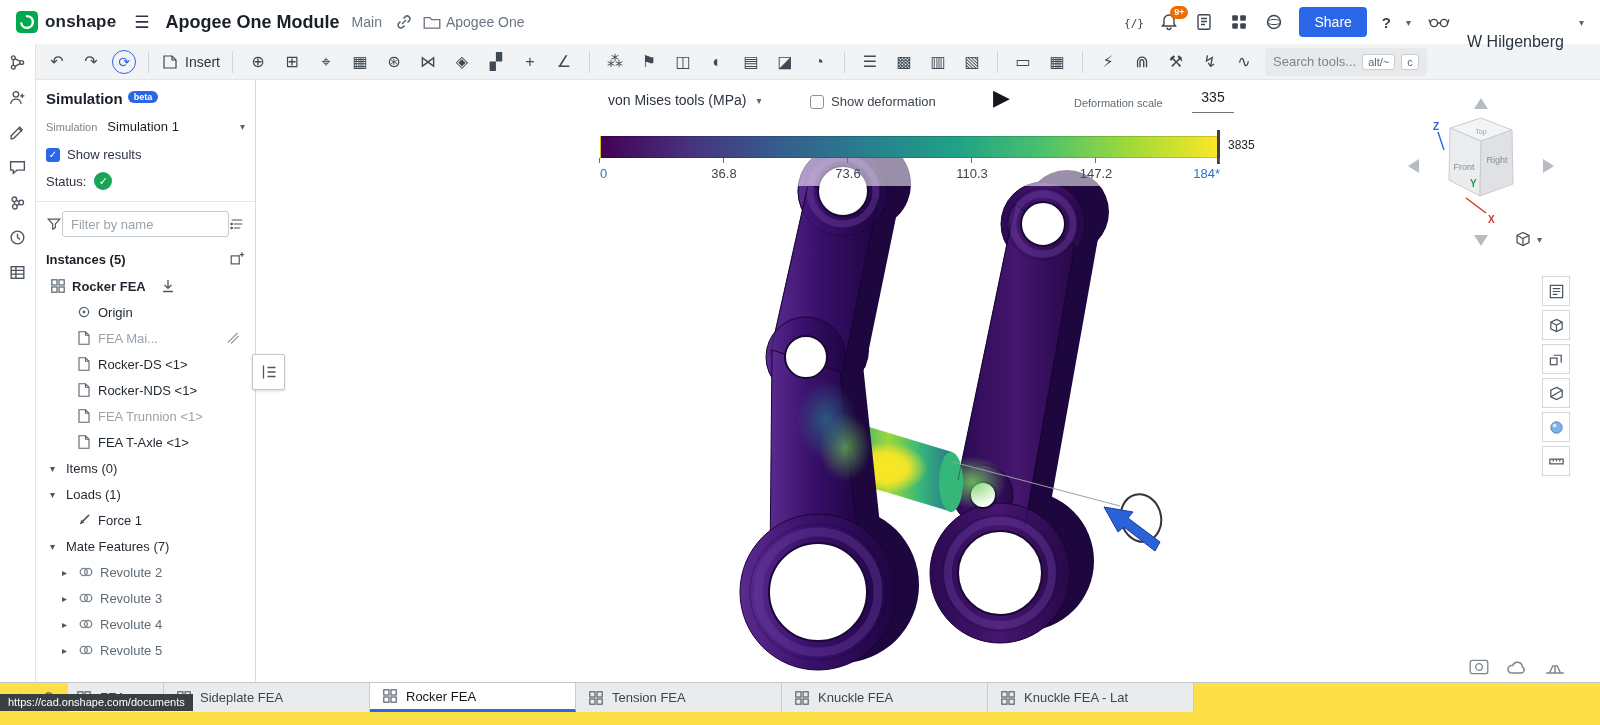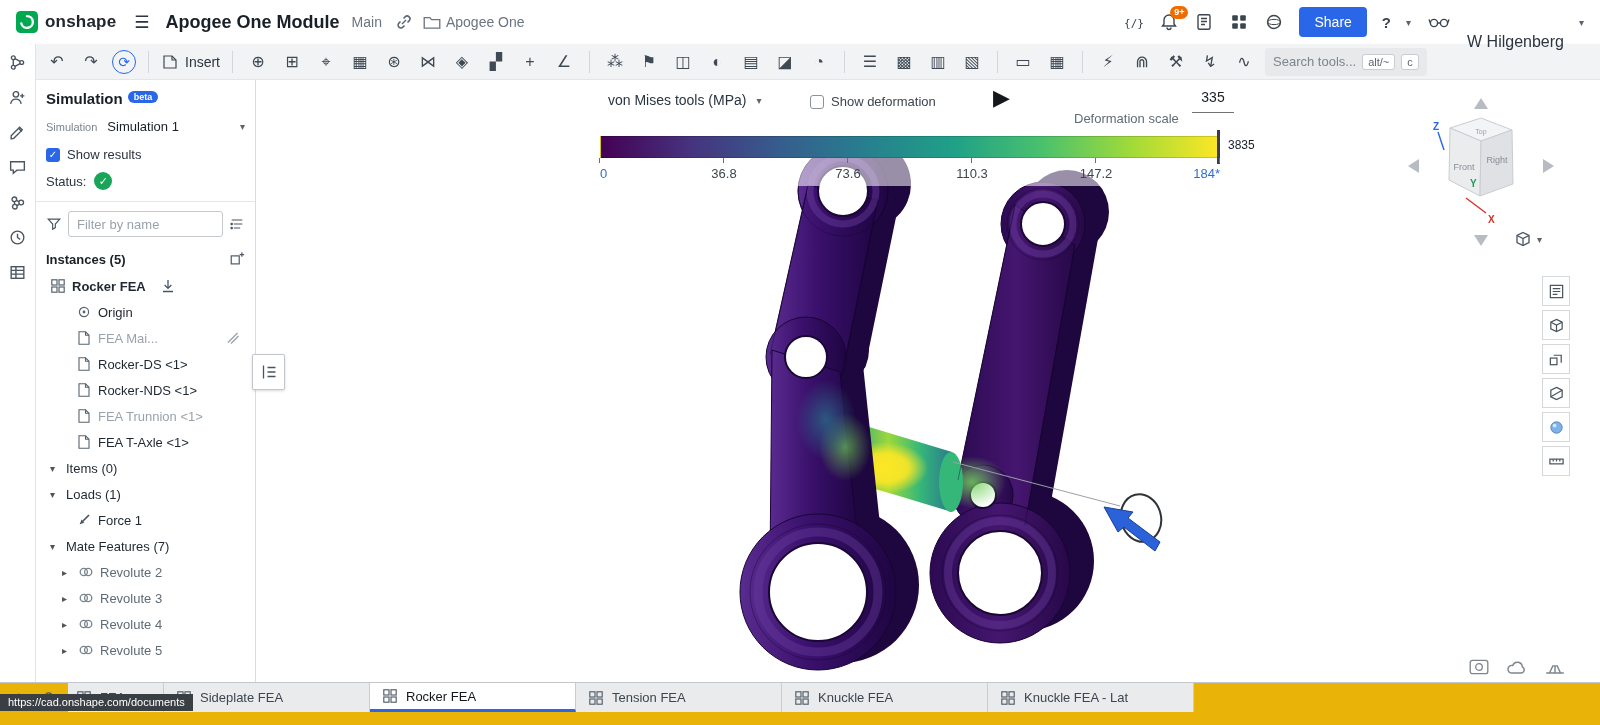--- a/index.html
+++ b/index.html
@@ -48,21 +48,21 @@
   .beta { background:#2a67e8; color:#fff; font-size:9px; font-weight:700; border-radius:7px; padding:1px 6px; margin-top:1px; }
   .sp-selector { display:flex; align-items:baseline; gap:10px; padding:2px 0 8px; }
   .sp-sel-label { font-size:11px; color:#7c858e; }
   .sp-select { flex:1; display:flex; align-items:center; justify-content:space-between; font-size:13px; color:#1a2027; cursor:pointer; }
   .sp-check { display:flex; align-items:center; gap:7px; font-size:13px; color:#2b3440; padding:5px 0; cursor:pointer; }
   .cb { width:14px; height:14px; border-radius:3px; background:#2a67e8; color:#fff; font-size:10px; line-height:14px; text-align:center; }
   .cb.off { background:#fff; border:1px solid #8a929a; }
   .status-row { display:flex; align-items:center; gap:8px; font-size:13px; color:#2b3440; padding:5px 0 9px; }
   .status-dot { width:18px; height:18px; border-radius:50%; background:#18a558; color:#fff; font-size:11px; line-height:18px; text-align:center; }
   .sp-div { height:1px; background:#e4e7ea; margin:2px -10px 9px; }
-  .filter-row { display:flex; align-items:center; gap:6px; padding:0 0 10px; }
+  .filter-row { display:flex; align-items:center; padding:0 0 10px; }
   .filter-input { flex:1; height:26px; min-width:0; border:1px solid #c6cacd; border-radius:3px; font-size:13px; font-family:inherit; color:#2b3440; padding:0 8px; }
   .filter-input::placeholder { color:#9aa3ac; }
   .instances-row { display:flex; align-items:center; justify-content:space-between; font-size:13px; font-weight:700; color:#1a2027; padding:4px 0 6px; }
   .ic { width:16px; height:16px; display:inline-flex; align-items:center; justify-content:center; flex:0 0 auto; }
   .ic svg { width:100%; height:100%; }
   .t-row { height:26px; display:flex; align-items:center; gap:6px; font-size:13px; color:#1f2730; padding-left:30px; cursor:pointer; }
   .t-row.root { padding-left:4px; }
   .t-row.root .lbl { font-weight:700; }
   .t-row.sect { padding-left:4px; }
   .t-row.mate { padding-left:16px; color:#5f6b76; }
@@ -75,21 +75,21 @@
   #flyout { position:absolute; left:252px; top:354px; width:33px; height:36px; background:#fff; border:1px solid #c3c7cb; border-radius:2px; box-shadow:0 1px 3px rgba(0,0,0,.15); display:flex; align-items:center; justify-content:center; z-index:8; cursor:pointer; }
   #flyout svg { width:20px; height:20px; }
 
   
   #canvas { position:absolute; left:256px; top:80px; width:1344px; height:602px; background:#fff; overflow:hidden; }
   #model { position:absolute; left:0; top:0; z-index:1; }
   .cv { position:absolute; z-index:3; }
   .result-select { left:352px; top:12px; display:flex; align-items:center; gap:10px; font-size:14px; color:#2b3440; cursor:pointer; }
   .deform-check { left:554px; top:14px; display:flex; align-items:center; gap:7px; font-size:13px; color:#3c4650; cursor:pointer; }
   .play-btn { left:737px; top:5px; font-size:22px; color:#14181d; cursor:pointer; background:none; border:none; }
-  .dscale-label { left:818px; top:31px; font-size:13px; color:#5f6b76; }
+  .dscale-label { left:818px; top:17px; font-size:11px; color:#5f6b76; }
   .dscale-value { left:936px; top:9px; width:42px; height:24px; text-align:center; font-size:14px; color:#1a2027; border-bottom:1px solid #737373; cursor:text; }
 
   #legend { left:344px; top:50px; width:660px; height:60px; }
   .legend-strip { position:absolute; left:0; top:0; width:620px; height:56px; background:rgba(255,255,255,.55); }
   .legend-bar { position:absolute; left:0; top:6px; width:620px; height:22px; border:1px solid rgba(0,0,0,.15); }
   .max-line { position:absolute; left:617px; top:0; width:3px; height:34px; background:#3a3f45; }
   .max-label { position:absolute; left:628px; top:8px; font-size:12px; color:#1a2027; }
   .ticks { position:absolute; left:0; top:28px; width:620px; height:28px; }
   .tickmark { position:absolute; top:0; width:1px; height:5px; background:#6a7076; }
   .ticklabel { position:absolute; top:8px; font-size:13px; color:#3c4650; white-space:nowrap; }
@@ -101,21 +101,21 @@
   #canvas-tools { left:1212px; top:578px; display:flex; gap:16px; }
   #canvas-tools .ct { width:22px; height:18px; cursor:pointer; }
   #canvas-tools svg { width:100%; height:100%; }
 
   
   #right-rail { position:absolute; left:1542px; top:276px; width:28px; display:flex; flex-direction:column; gap:4px; z-index:7; }
   .rr-btn { width:28px; height:30px; background:#fff; border:1px solid #d5d8db; display:flex; align-items:center; justify-content:center; cursor:pointer; }
   .rr-btn svg { width:17px; height:17px; }
 
   
-  #tabbar { position:absolute; left:0; top:682px; width:1600px; height:43px; background:#eab308; border-top:1px solid #c3c7cb; display:flex; align-items:flex-start; z-index:9; }
+  #tabbar { position:absolute; left:0; top:682px; width:1600px; height:43px; background:#fde047; border-top:1px solid #c3c7cb; display:flex; align-items:flex-start; z-index:9; }
   .tab-tools { display:flex; align-items:center; height:29px; padding:0 6px; gap:4px; }
   .add-tab { width:26px; height:26px; font-size:17px; color:#3c4650; background:none; border:none; cursor:pointer; font-family:inherit; }
   .search-tabs { width:26px; height:26px; background:none; border:none; cursor:pointer; display:flex; align-items:center; justify-content:center; }
   .search-tabs svg { width:15px; height:15px; }
   .tab { height:29px; width:206px; display:flex; align-items:center; gap:8px; padding:0 12px; background:#e9ebed; border-right:1px solid #c9cdd1; font-size:13px; color:#3c4650; cursor:pointer; overflow:hidden; }
   .tab .lbl { white-space:nowrap; }
   .tab.partial { width:96px; padding-left:8px; }
   .tab.active { background:#fff; border-bottom:3px solid #2a67e8; color:#14181d; }
 
   #status-tooltip { position:absolute; left:0; top:694px; background:#3a3f44; color:#fff; font-size:11px; padding:2px 8px 3px; z-index:40; white-space:nowrap; }

